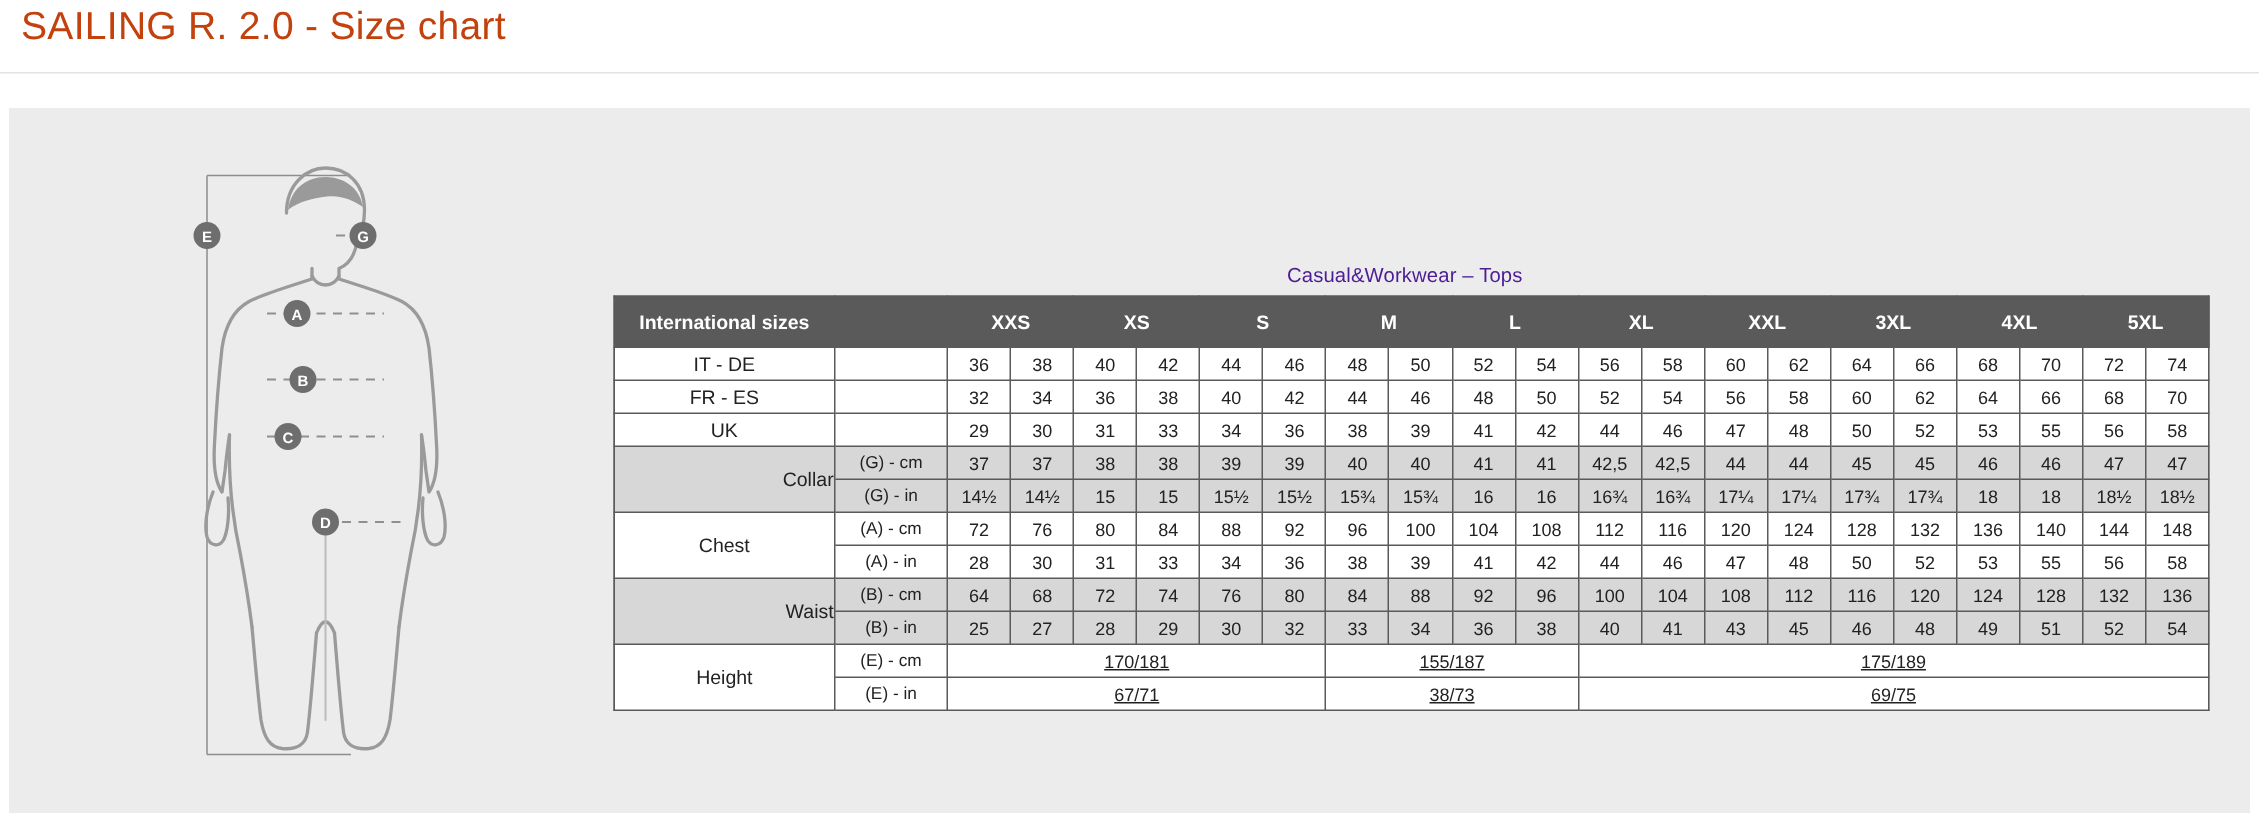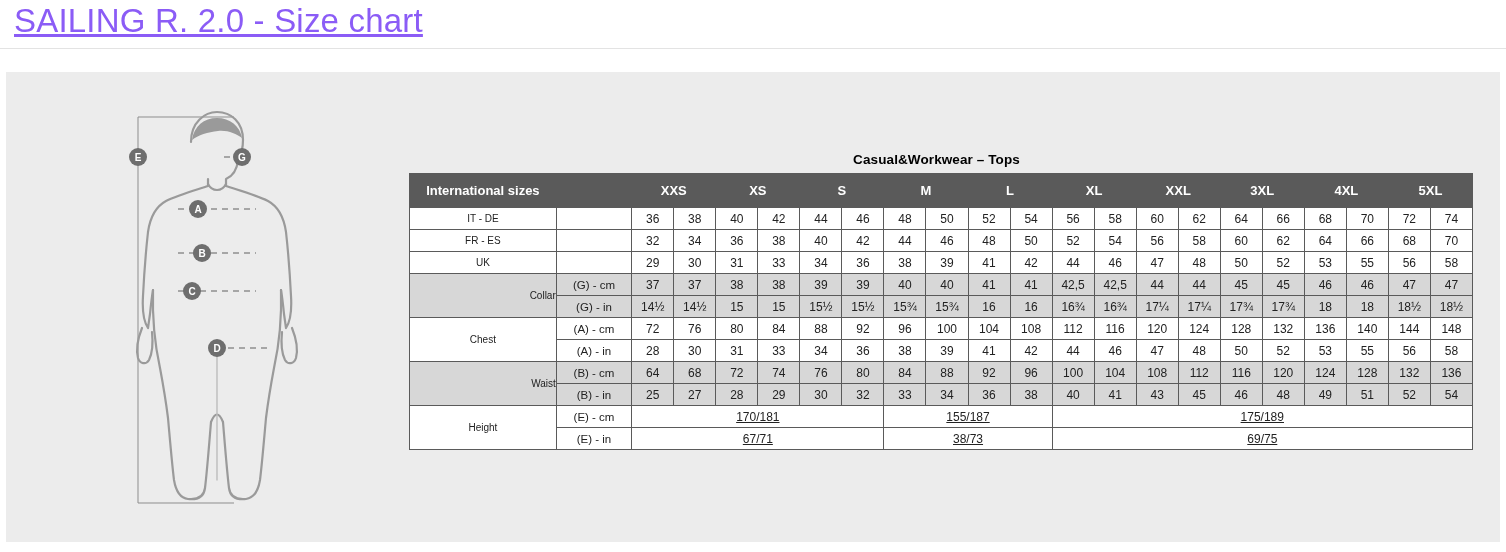--- a/index.html
+++ b/index.html
@@ -12,25 +12,24 @@
   #page {
     position: relative;
     width: 1506px; height: 552px;
     overflow: hidden;
     background: #ffffff;
   }
   
   .page-title {
     position: absolute;
     left: 14px; top: 2px;
-    font-size: 33px;
+    font-size: 26px;
     font-weight: 400;
-    color: #8b5cf6;
+    color: #c2410c;
     letter-spacing: .2px;
-    text-decoration: underline;
   }
   .header-rule {
     position: absolute;
     left: 0; top: 48px;
     width: 1506px; height: 1px;
     background: #e3e3e3;
   }
   
   .panel {
     position: absolute;
@@ -47,24 +46,25 @@
   .figure svg { display: block; }
   
   .table-wrap {
     position: absolute;
     left: 403px; top: 80px;
     width: 1055px;
   }
   .table-caption {
     text-align: center;
     font-size: 13.5px;
-    font-weight: bold;
-    color: #000000;
+    font-weight: normal;
+    color: #4c1d95;
     margin-bottom: 6px;
     letter-spacing: .1px;
+    margin-top: 24px;
   }
   table.size-chart {
     border-collapse: collapse;
     width: 1064px;
     table-layout: fixed;
     font-size: 12px;
     color: #222;
     background: #c2410c;
   }
   table.size-chart td, table.size-chart th {
@@ -86,21 +86,21 @@
   }
   th.hdr-label {
     text-align: left;
     padding-left: 8px;
     font-size: 13.5px;
   }
   
   td.rowlabel {
     text-align: left;
     padding-left: 8px;
-    font-size: 10px;
+    font-size: 13px;
     background: #ffffff;
   }
   td.rowlabel.shaded { background: #d7d7d7; text-align: right; }
   td.unit {
     text-align: left;
     padding-left: 6px;
     font-size: 11.5px;
     background: #ffffff;
   }
   td.unit.shaded { background: #d7d7d7; }

